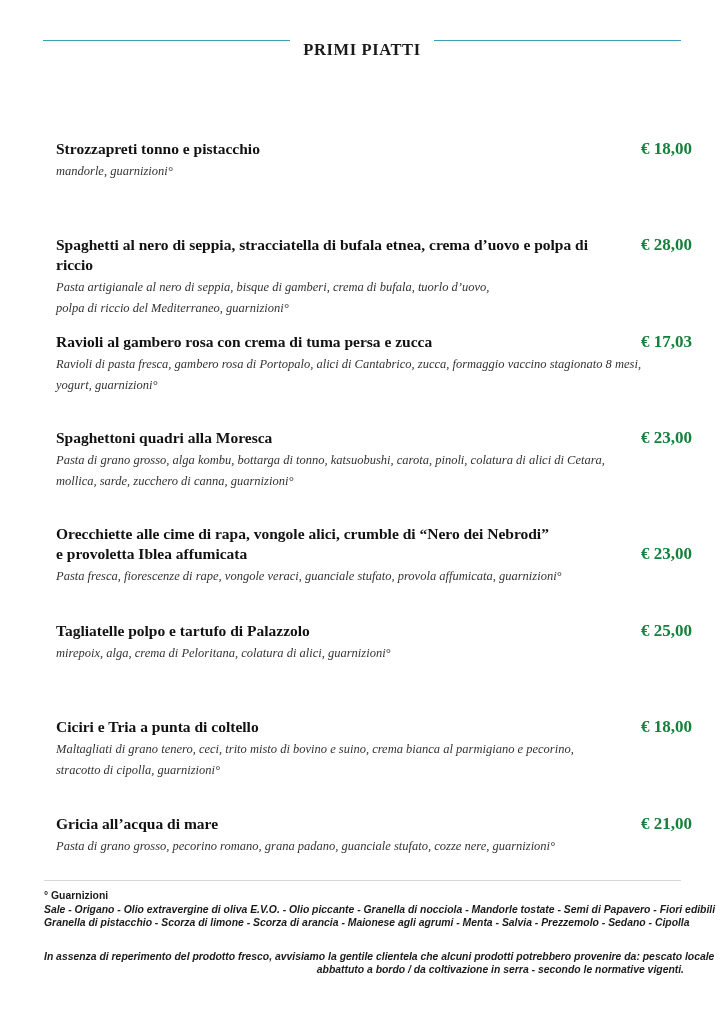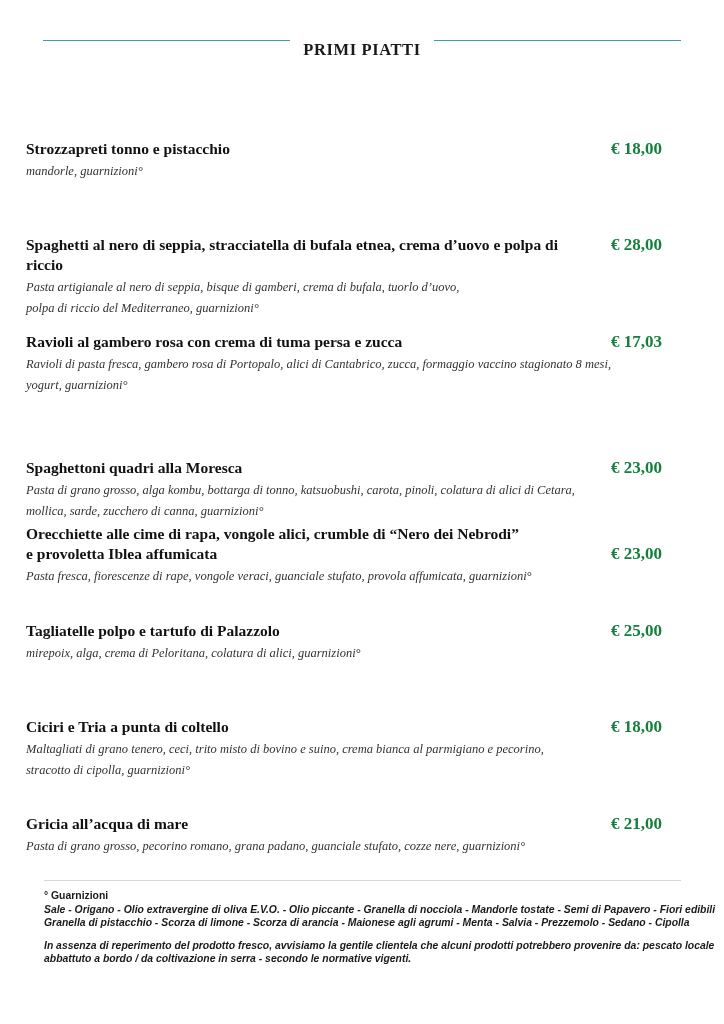--- a/index.html
+++ b/index.html
@@ -33,21 +33,21 @@
       font-family: "Liberation Serif", serif;
       font-weight: bold;
       font-size: 16.5px;
       letter-spacing: 0.6px;
       padding: 0 13px;
       color: #1a1a1a;
       white-space: nowrap;
     }
     .dish {
       position: absolute;
-      left: 26px;
+      left: 56px;
       width: 636px;
     }
     .dish-head {
       position: relative;
       display: flex;
       justify-content: space-between;
       align-items: flex-end;
     }
     .dish-name {
       font-family: "Liberation Serif", serif;
@@ -104,23 +104,24 @@
       font-weight: bold;
       font-style: normal;
     }
     .notes .garn-line {
       font-weight: bold;
       font-style: italic;
       white-space: nowrap;
       display: block;
     }
     .notes .disclaimer {
-      margin-top: 9px;
+      margin-top: 20px;
       font-weight: bold;
       font-style: italic;
+      text-align: right;
     }
     .notes .disclaimer .line { display: block; white-space: nowrap; }
   </style>
 </head>
 <body>
 
 <div class="header">
   <div class="rule" style="background: rgb(58, 159, 176);"></div>
   <div class="title">PRIMI PIATTI</div>
   <div class="rule" style="background: rgb(58, 159, 176);"></div>
@@ -157,21 +158,21 @@
       <span class="line">Ravioli al gambero rosa con crema di tuma persa e zucca</span>
     </div>
     <div class="dish-price">€ 17,03</div>
   </div>
   <div class="dish-desc">
     <span class="line">Ravioli di pasta fresca, gambero rosa di Portopalo, alici di Cantabrico, zucca, formaggio vaccino stagionato 8 mesi,</span>
     <span class="line">yogurt, guarnizioni°</span>
   </div>
 </div>
 
-<div class="dish" style="top:428px;margin-top:30px;">
+<div class="dish" style="top:428px;">
   <div class="dish-head">
     <div class="dish-name">
       <span class="line">Spaghettoni quadri alla Moresca</span>
     </div>
     <div class="dish-price">€ 23,00</div>
   </div>
   <div class="dish-desc">
     <span class="line">Pasta di grano grosso, alga kombu, bottarga di tonno, katsuobushi, carota, pinoli, colatura di alici di Cetara,</span>
     <span class="line">mollica, sarde, zucchero di canna, guarnizioni°</span>
   </div>

